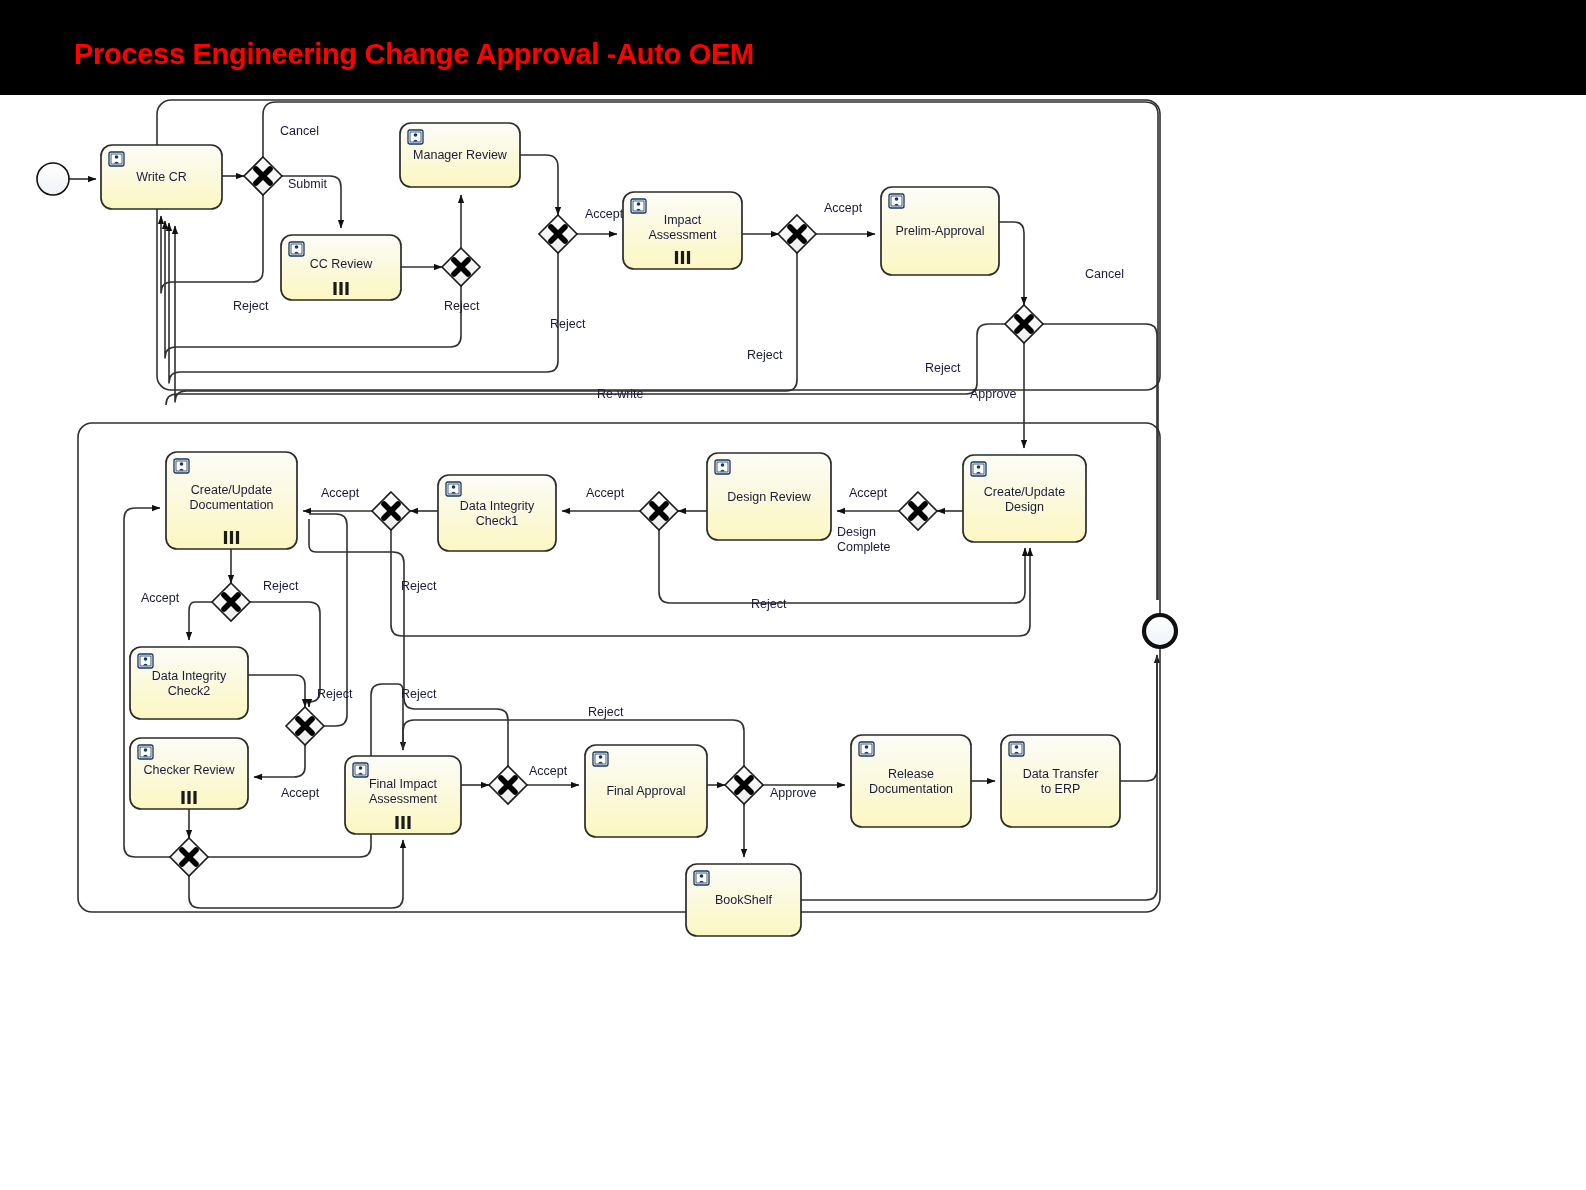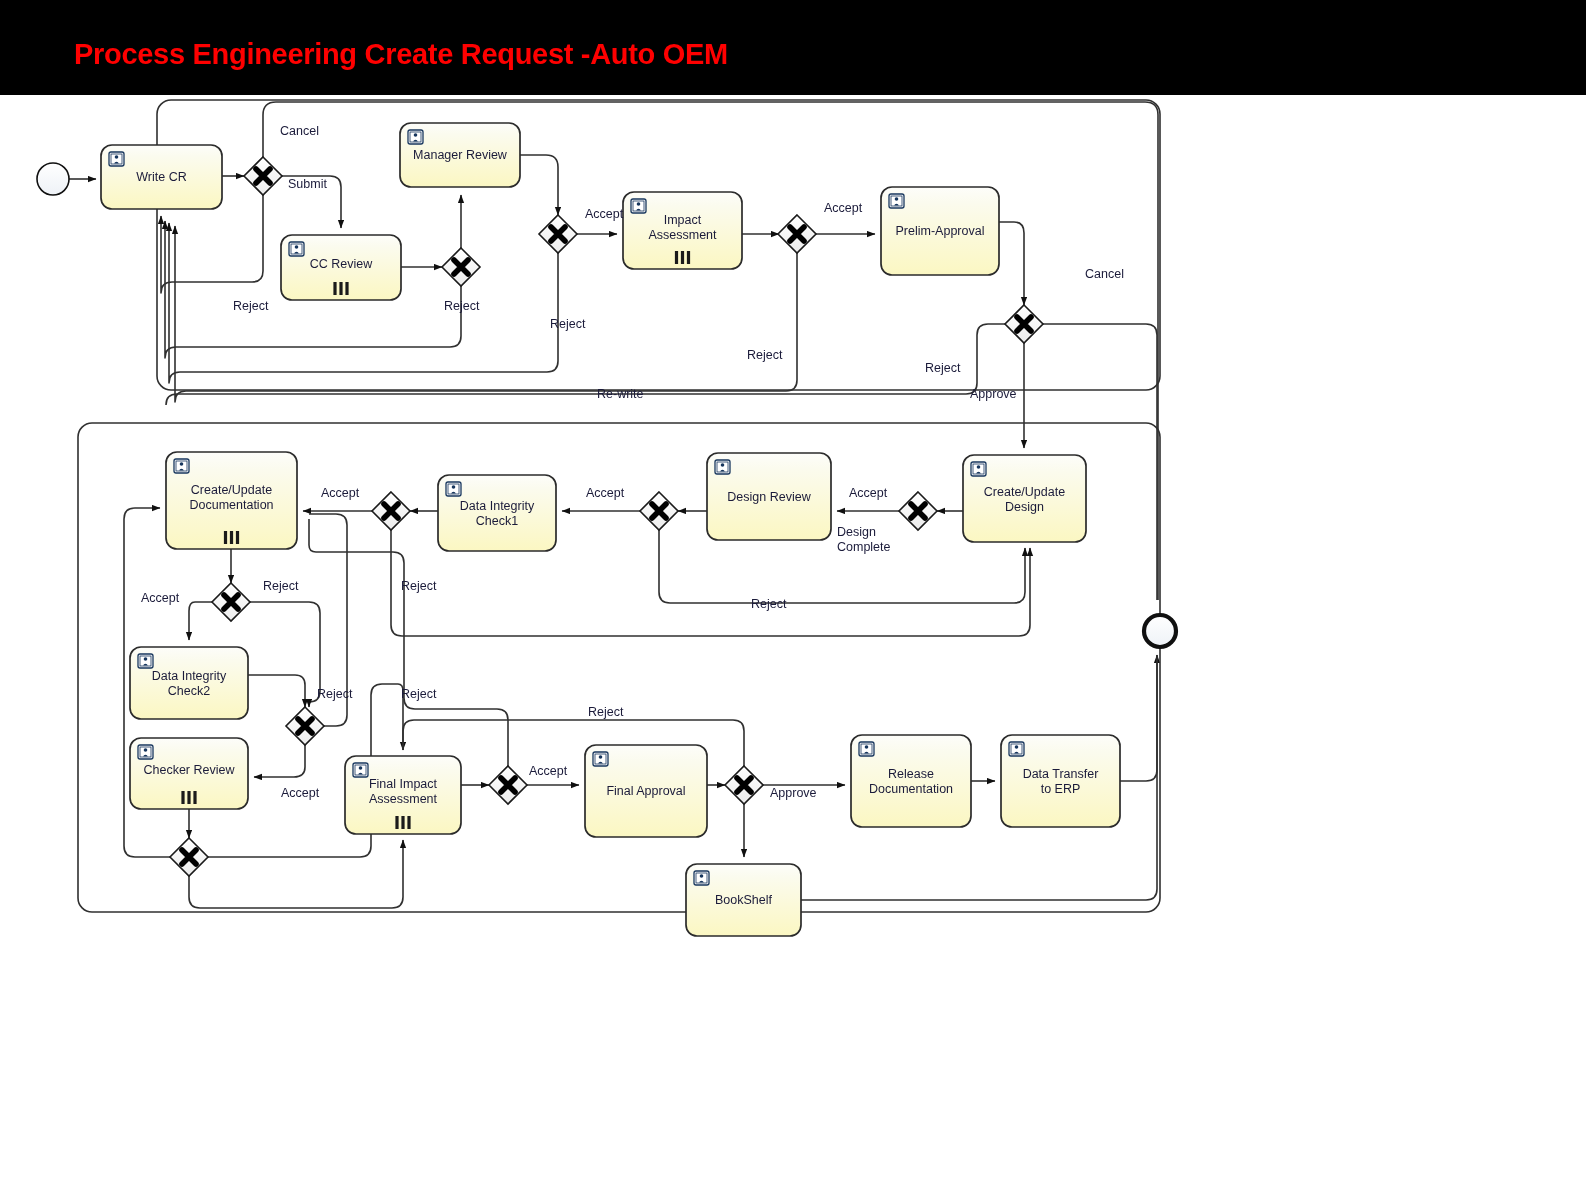--- a/index.html
+++ b/index.html
@@ -56,21 +56,21 @@
     fill: #1b1b3a;
     text-anchor: middle;
   }
 </style>
 </head>
 <body>
 
 <div id="page">
 
   <div id="title-bar">
-    <div id="title-text">Process Engineering Create Request -Auto OEM</div>
+    <div id="title-text">Process Engineering Change Approval -Auto OEM</div>
   </div>
 
   <div id="canvas-wrap">
     <svg id="diagram" viewBox="0 0 1586 1095">
       <defs>
         <linearGradient id="taskgrad" x1="0" y1="0" x2="0" y2="1">
           <stop offset="0%" stop-color="#fdfdfa"></stop>
           <stop offset="18%" stop-color="#fbfbee"></stop>
           <stop offset="100%" stop-color="#fbf7c2"></stop>
         </linearGradient>

